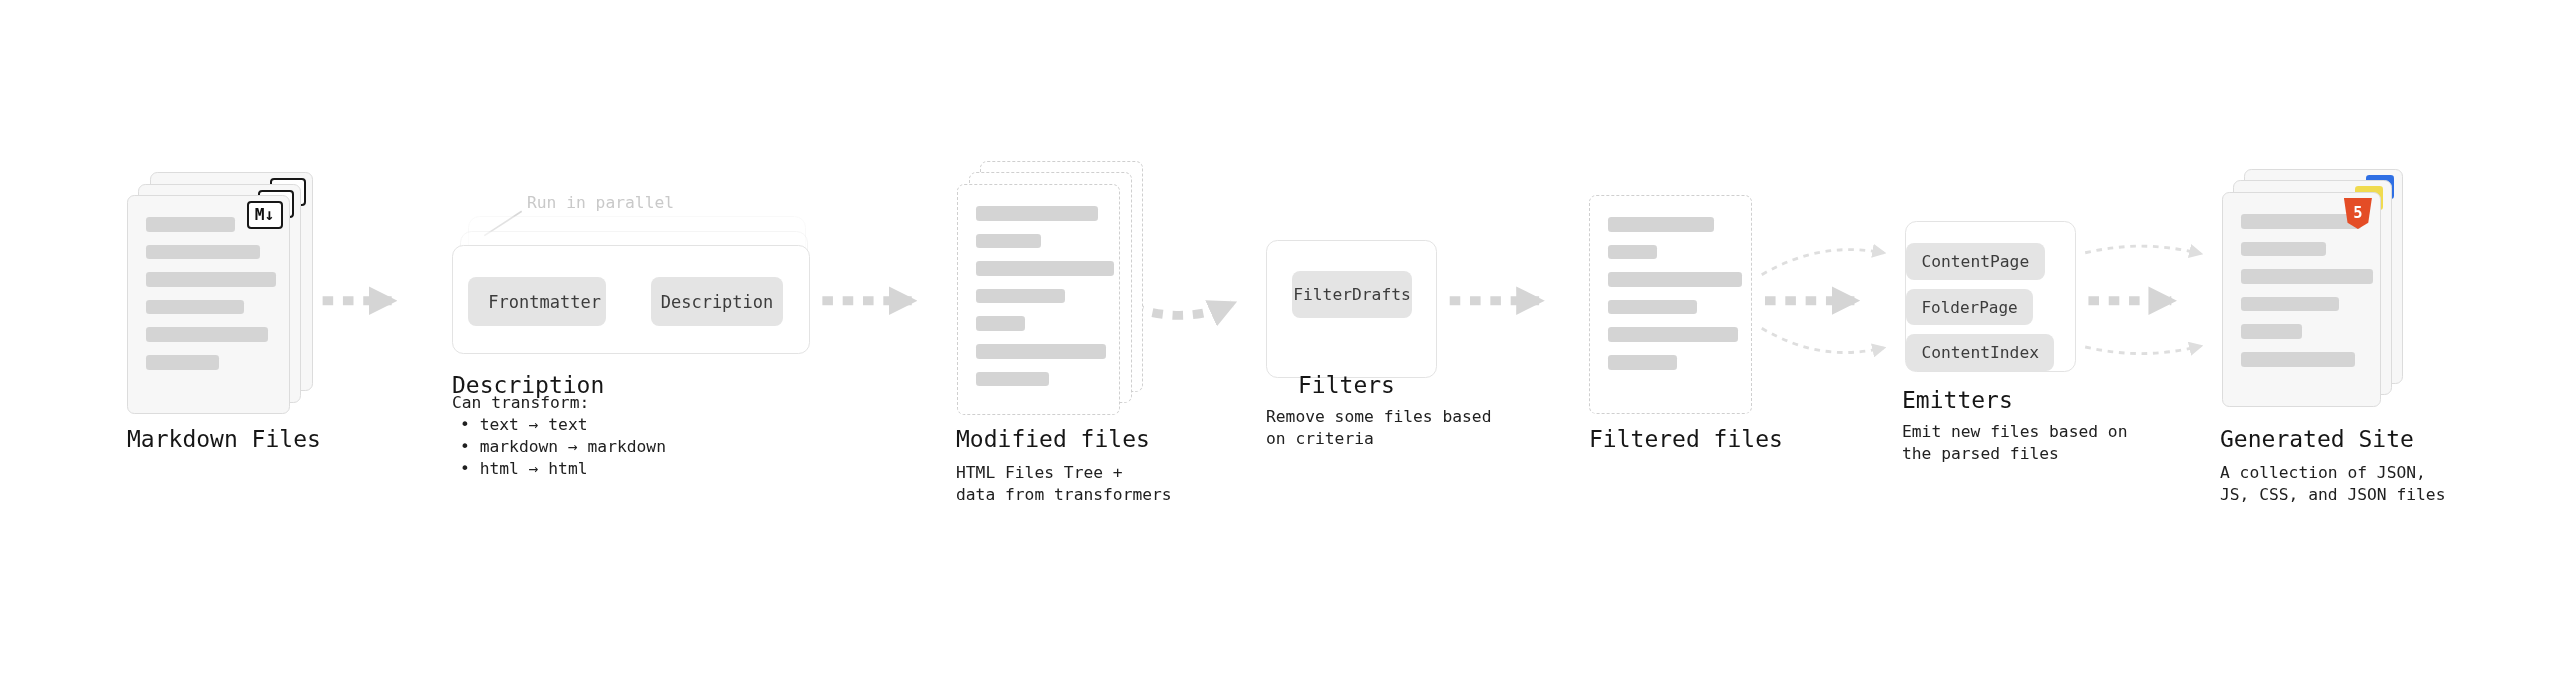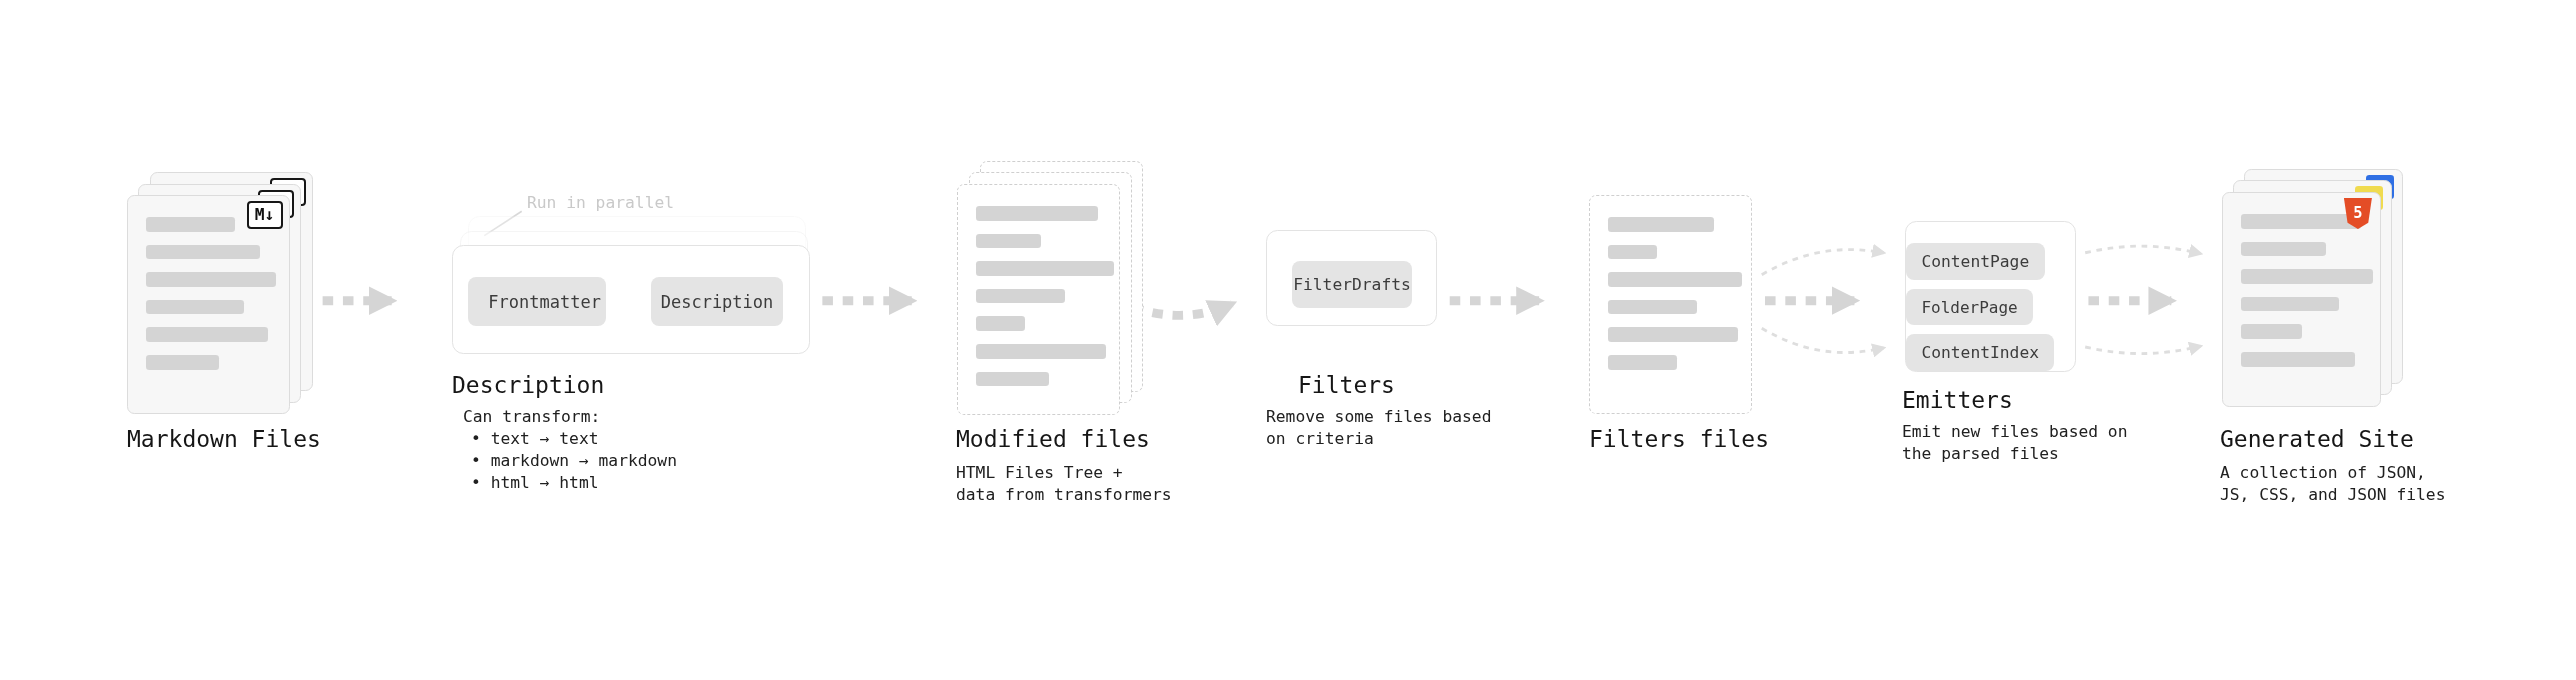--- a/index.html
+++ b/index.html
@@ -134,21 +134,21 @@
     <div class="ghost-box" style="left:460px; top:231px; width:348px; height:109px; opacity:.5;">
       <div class="ghost-btn" style="left:14.6px; top:29px; width:122px; height:47px;"></div>
       <div class="ghost-btn" style="left:195px; top:29px; width:132px; height:47px;"></div>
     </div>
     <div class="plugin-box" style="left:452px; top:245px; width:358px; height:109px;">
       <div class="plugin-btn" style="left:14.6px; top:31px; width:122px; height:49px;padding-left:16px;">Frontmatter</div>
       <div class="plugin-btn" style="left:198px; top:31px; width:132px; height:49px;">Description</div>
     </div>
     <div class="annot" style="left:527px; top:193px;">Run in parallel</div>
     <div class="stage-label" style="left:452px; top:372px;">Description</div>
-    <div class="stage-desc" style="left:452px; top:406px;margin-left:11px;">
+    <div class="stage-desc" style="left:452px; top:392px;">
       <div>Can transform:</div>
       <div class="indent">• text → text</div>
       <div class="indent">• markdown → markdown</div>
       <div class="indent">• html → html</div>
     </div>
   </div>
 
   <div class="abs">
     <div class="doc dashed tall" style="left:980px; top:161px;"></div>
     <div class="doc dashed tall" style="left:969px; top:172px;"></div>
@@ -162,40 +162,40 @@
       <div class="bar" style="width:73px;"></div>
     </div>
     <div class="stage-label" style="left:956px; top:426px;">Modified files</div>
     <div class="stage-desc" style="left:956px; top:462px;">
       <div>HTML Files Tree +</div>
       <div>data from transformers</div>
     </div>
   </div>
 
   <div class="abs">
-    <div class="plugin-box" style="left:1266px; top:230px; width:171px; height:96px;">
+    <div class="plugin-box" style="left:1266px; top:240px; width:171px; height:138px;">
       <div class="plugin-btn" style="left:25px; top:30px; width:120px; height:47px; font-size:16.3px;">FilterDrafts</div>
     </div>
     <div class="stage-label" style="left:1266px; top:372px;margin-left:32px;">Filters</div>
     <div class="stage-desc" style="left:1266px; top:406px;">
       <div>Remove some files based</div>
       <div>on criteria</div>
     </div>
   </div>
 
   <div class="abs">
     <div class="doc dashed" style="left:1589px; top:195px;">
       <div class="bar" style="width:106px;"></div>
       <div class="bar" style="width:49px;"></div>
       <div class="bar" style="width:134px;"></div>
       <div class="bar" style="width:89px;"></div>
       <div class="bar" style="width:130px;"></div>
       <div class="bar" style="width:69px;"></div>
     </div>
-    <div class="stage-label" style="left:1589px; top:426px;">Filters files</div>
+    <div class="stage-label" style="left:1589px; top:426px;">Filtered files</div>
   </div>
 
   <div class="abs">
     <div class="plugin-box emitters-stack" style="left:1905px; top:221px; width:171px; height:151px;">
       <div class="plugin-btn" style="font-size:16.3px;">ContentPage</div>
       <div class="plugin-btn" style="font-size:16px;border-radius:8px;">FolderPage</div>
       <div class="plugin-btn" style="font-size:16.3px;">ContentIndex</div>
     </div>
     <div class="stage-label" style="left:1902px; top:387px;">Emitters</div>
     <div class="stage-desc" style="left:1902px; top:421px;">

